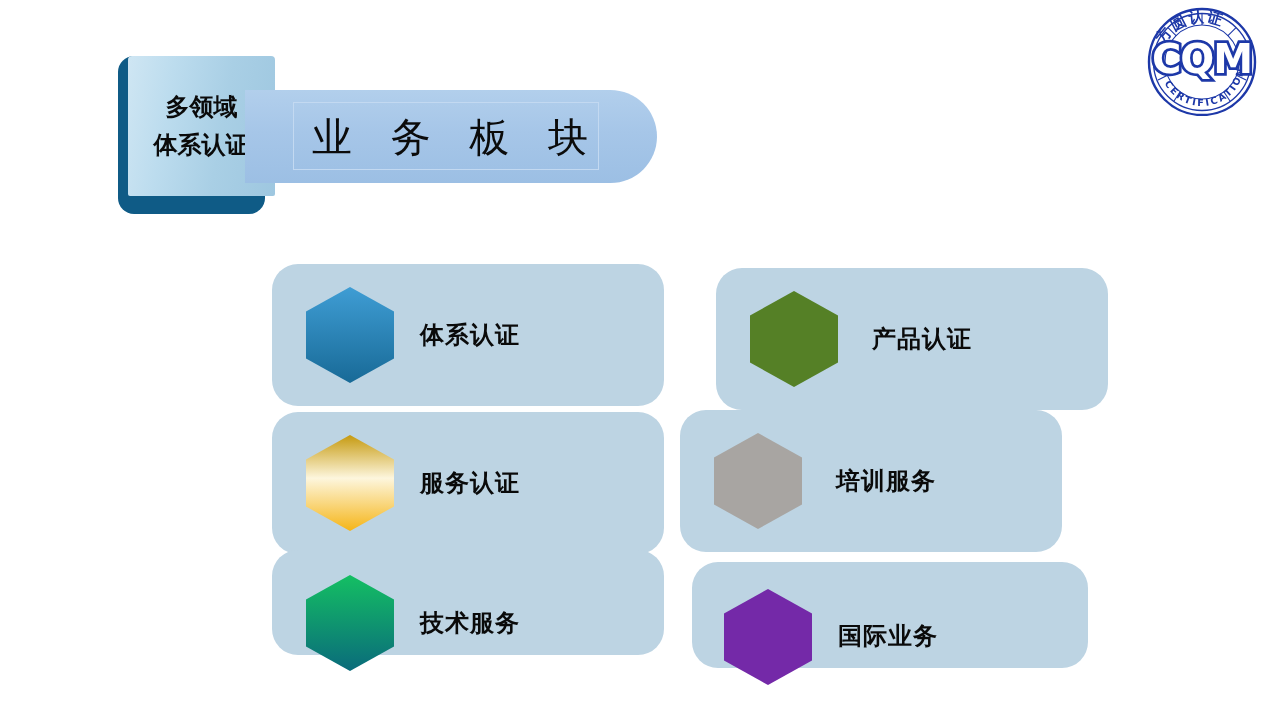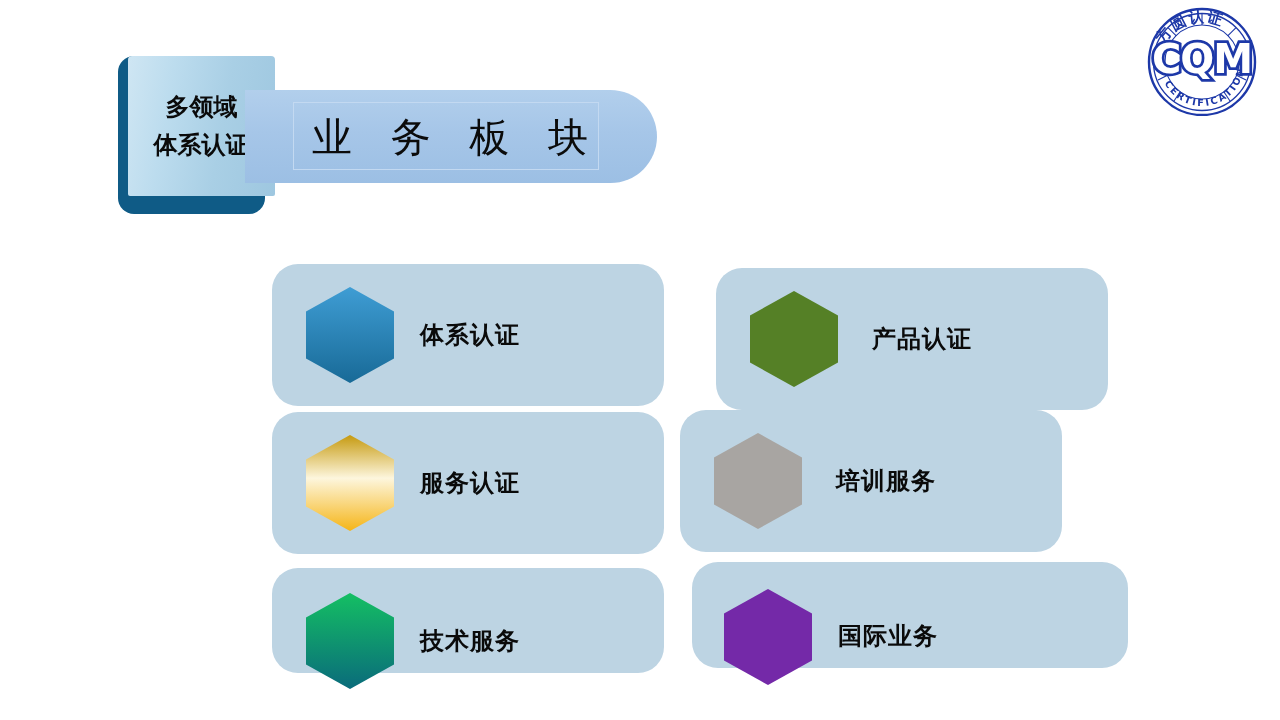--- a/index.html
+++ b/index.html
@@ -195,32 +195,32 @@
         <stop offset="0%" stop-color="#c69a10"></stop>
         <stop offset="45%" stop-color="#fdf6dd"></stop>
         <stop offset="100%" stop-color="#f5b518"></stop>
       </linearGradient>
         </defs>
       <polygon points="46,1 90,25.5 90,72.5 46,97 2,72.5 2,25.5" fill="url(#g2)"></polygon>
     </svg>
     <div class="card-label" style="left:148px; top:59px;">服务认证</div>
   </div>
 
-  <div class="card" style="left:272px; top:328px; width:392px; height:105px;">
+  <div class="card" style="left:272px; top:310px; width:392px; height:105px;">
     <svg class="hex" style="left:32px; top:24px;" viewBox="0 0 92 98">
       <defs>
           <linearGradient id="g4" x1="0" y1="0" x2="0" y2="1">
         <stop offset="0%" stop-color="#14bf63"></stop>
             <stop offset="100%" stop-color="#0a6b7b"></stop>
       </linearGradient>
         </defs>
       <polygon points="46,1 90,25.5 90,72.5 46,97 2,72.5 2,25.5" fill="url(#g4)"></polygon>
     </svg>
     <div class="card-label" style="left:148px; top:61px;">技术服务</div>
   </div>
 
-  <div class="card" style="left:692px; top:322px; width:396px; height:106px;padding-left:40px;">
+  <div class="card" style="left:692px; top:322px; width:396px; height:106px;">
     <svg class="hex" style="left:30px; top:26px;" viewBox="0 0 92 98">
       <polygon points="46,1 90,25.5 90,72.5 46,97 2,72.5 2,25.5" fill="#7429a8"></polygon>
     </svg>
     <div class="card-label" style="left:146px; top:62px;">国际业务</div>
   </div>
 </div>
 
 </body></html>

